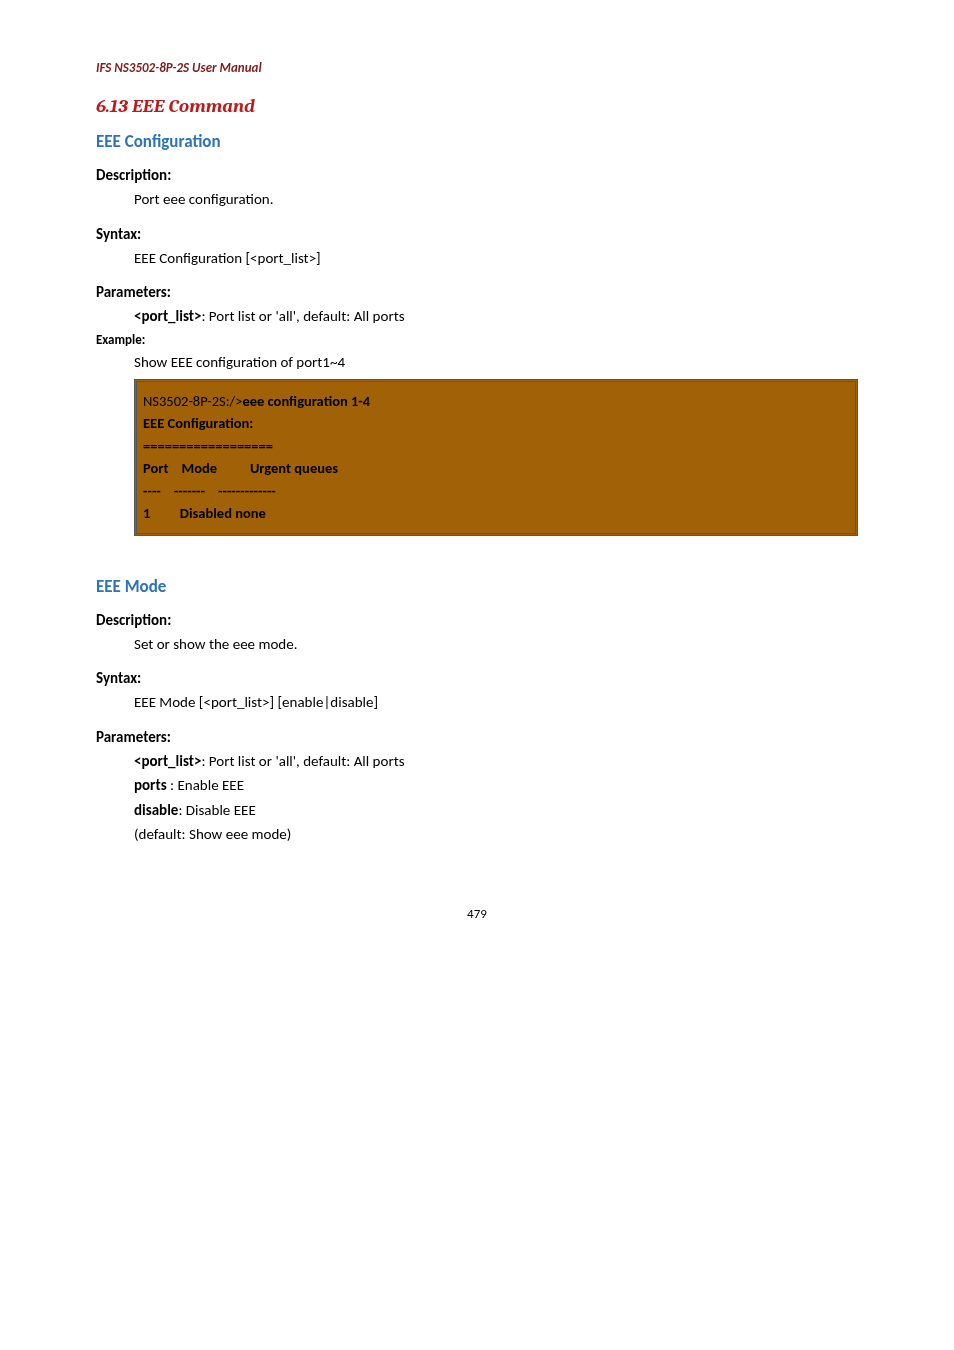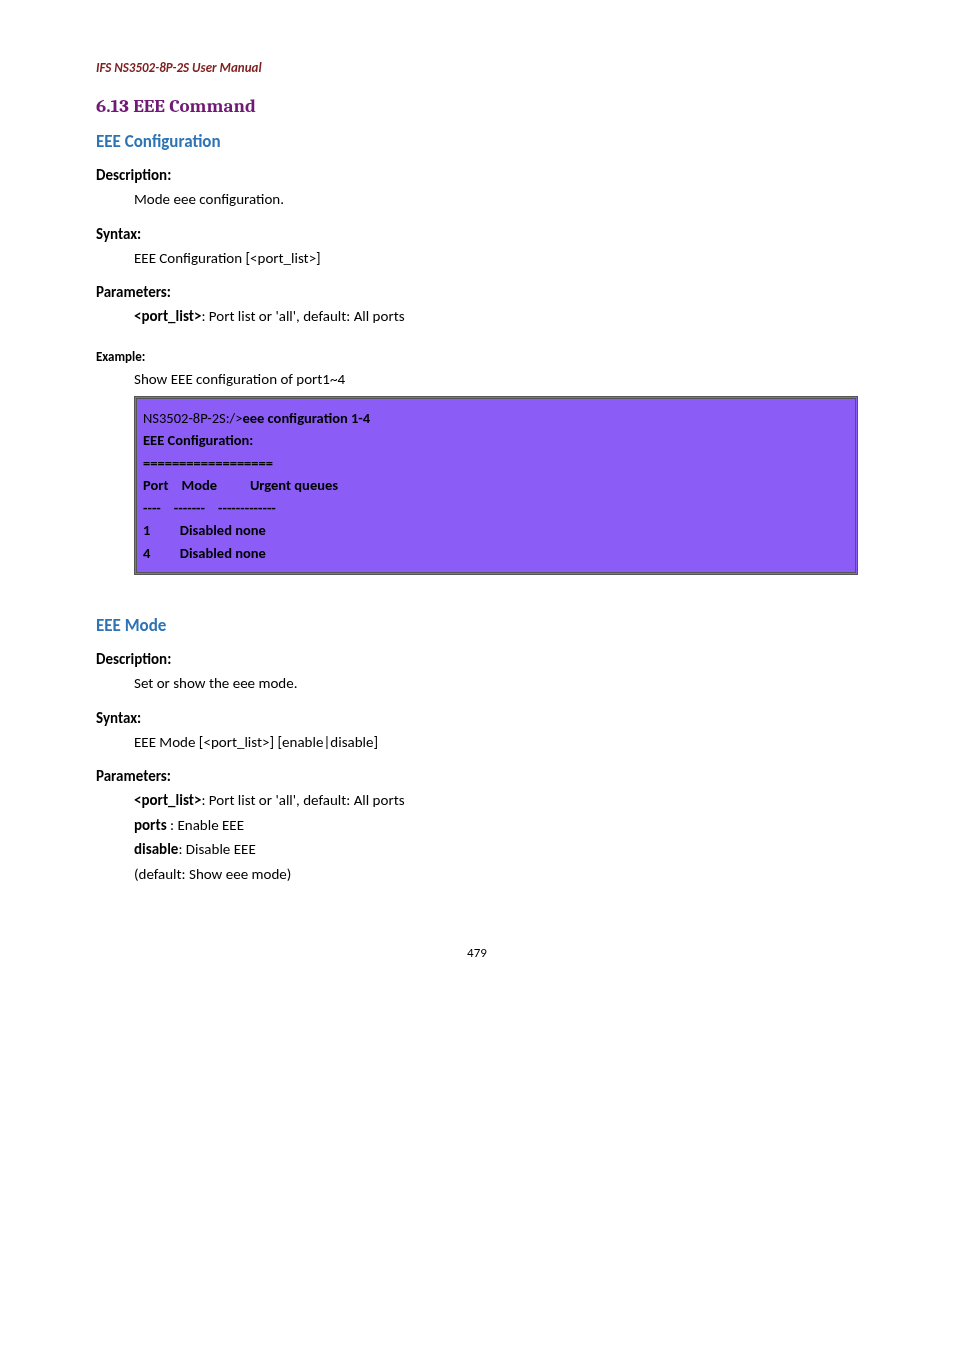--- a/index.html
+++ b/index.html
@@ -15,51 +15,52 @@
     padding: 60px 96px 40px 96px;
   }
   .hdr {
     font-style: italic;
     font-weight: bold;
     color: #7f1f1f;
     font-size: 13px;
     margin-bottom: 20px;
   }
   h2.section {
+    font-style: italic;
     font-weight: bold;
     font-family: Cambria, Georgia, serif;
     font-size: 19px;
-    color: #701a75;
+    color: #b91c1c;
     margin: 0 0 14px 0;
   }
   h3.blue {
     color: #2e74b5;
     font-weight: bold;
     font-size: 17px;
     margin: 0 0 6px 0;
   }
   .label {
     font-weight: bold;
     font-size: 15px;
     margin: 14px 0 4px 0;
   }
   .label-sm {
     font-weight: bold;
     font-size: 13px;
-    margin: 21px 0 4px 0;
+    margin: 4px 0 4px 0;
   }
   .indent {
     margin-left: 38px;
     font-size: 15px;
     line-height: 1.5;
   }
   .indent p { margin: 0 0 2px 0; }
   .codebox {
     border: 3px double #555;
-    background: #8b5cf6;
+    background: #a16207;
     padding: 8px 6px;
     margin: 6px 0 0 38px;
     font-size: 14.5px;
     line-height: 1.55;
     font-family: Calibri, Arial, sans-serif;
     font-weight: bold;
   }
   .codebox .thin { font-weight: normal; }
   .footer {
     text-align: center;
@@ -73,21 +74,21 @@
 
 <div class="page">
   <div class="hdr">IFS  NS3502-8P-2S  User  Manual</div>
 
   <h2 class="section">6.13 EEE Command</h2>
 
   <h3 class="blue">EEE Configuration</h3>
 
   <div class="label">Description:</div>
   <div class="indent">
-      <p>Mode eee configuration.</p>
+      <p>Port eee configuration.</p>
     </div>
 
   <div class="label">Syntax:</div>
   <div class="indent">
       <p>EEE Configuration [&lt;port_list&gt;]</p>
     </div>
 
   <div class="label">Parameters:</div>
   <div class="indent">
     <p><b>&lt;port_list&gt;</b><span>: Port list or 'all', default: All ports</span></p>
@@ -101,21 +102,20 @@
   <div class="codebox">
     <div><span class="thin">NS3502-8P-2S:/&gt;</span><span>eee configuration 1-4</span></div>
     <div> </div>
     <div>EEE Configuration:</div>
     <div>==================</div>
     <div> </div>
     <div> </div>
     <div style="white-space:pre">Port    Mode          Urgent queues</div>
     <div style="white-space:pre">----    -------    -------------</div>
     <div style="white-space:pre">1         Disabled none</div>
-    <div style="white-space:pre">4         Disabled none</div>
   </div>
 
   <div class="gap"></div>
 
   <h3 class="blue">EEE Mode</h3>
 
   <div class="label">Description:</div>
   <div class="indent">
       <p>Set or show the eee mode.</p>
     </div>

